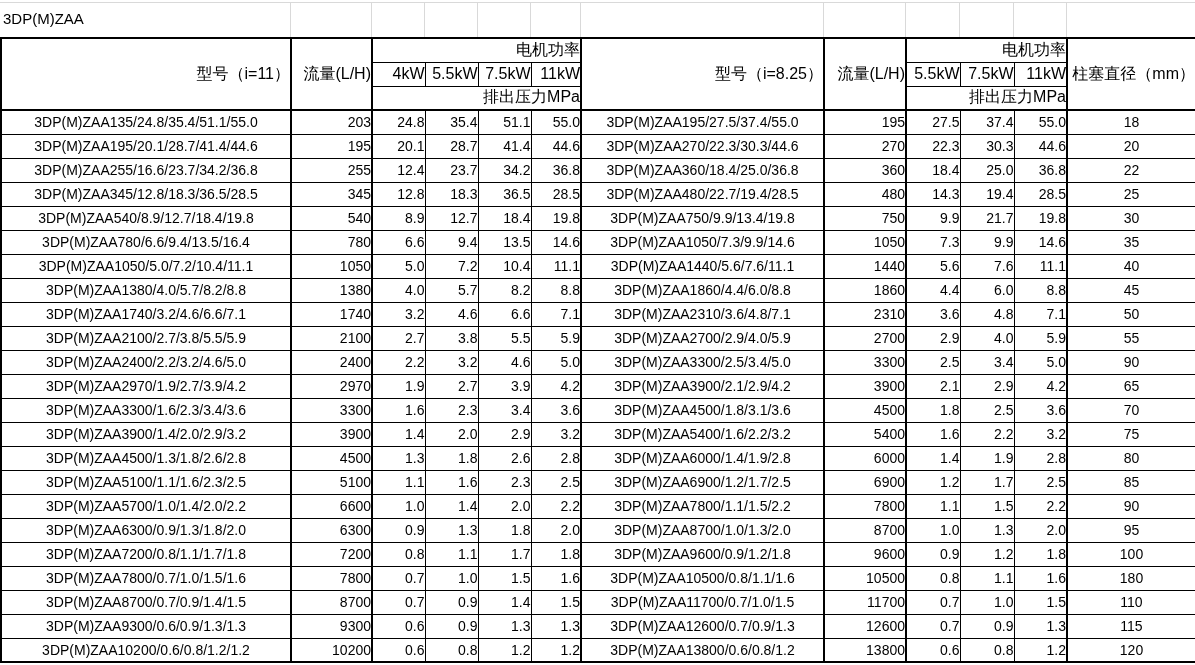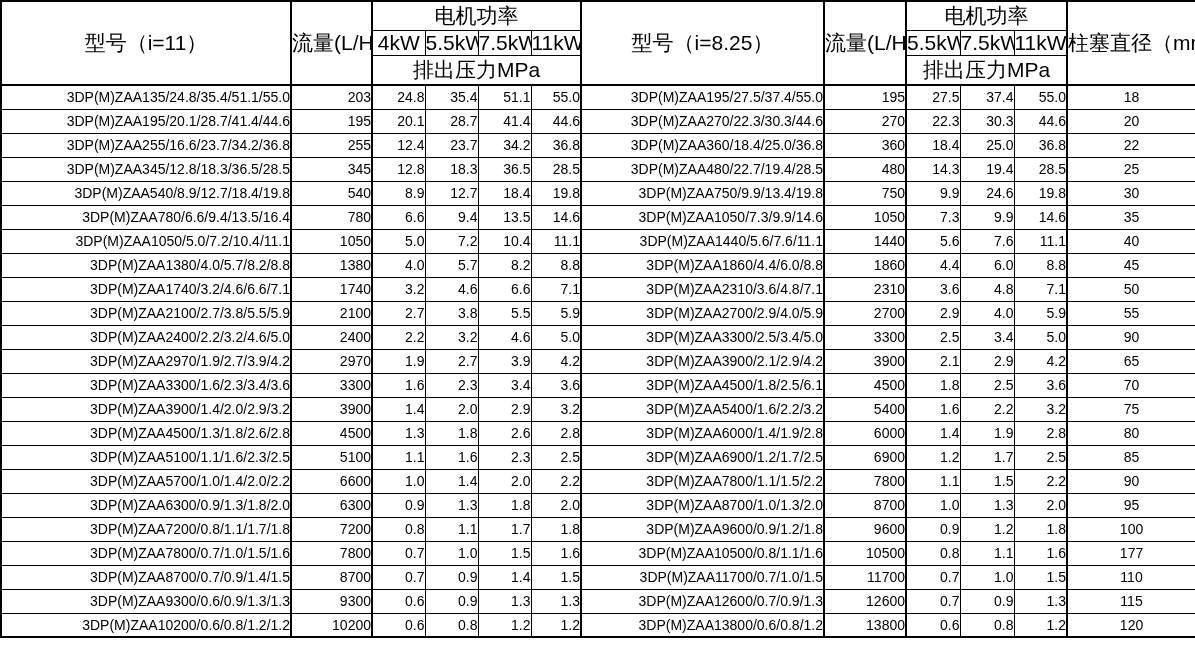--- a/index.html
+++ b/index.html
@@ -30,33 +30,49 @@
   table.spec th, table.spec td{
     border:1px solid #000;
     padding:0;
     overflow:hidden;
     white-space:nowrap;
     font-weight:normal;
     vertical-align:middle;
   }
   thead tr{height:24px;}
   tbody tr{height:24px;}
-  th.hdr{font-size:21px;text-align:center;}
+  th.hdr{font-size:16px;text-align:right;}
   td{font-size:14px;}
   .thL{border-left:2px solid #000 !important;}
   .thB{border-bottom:2px solid #000 !important;}
-  td.model{text-align:right;padding-left:2px;}
+  td.model{text-align:center;padding-left:2px;}
   td.num{text-align:right;padding-right:4px;}
   td.ctr{text-align:center;margin-left:12px;}
 </style>
 </head>
 <body>
 
 <div class="sheet">
 
+  <div class="title-row">
+    <div class="gridline-h"></div>
+
+    <div class="gridline-v" style="left: 290px;"></div>
+      <div class="gridline-v" style="left: 371px;"></div>
+      <div class="gridline-v" style="left: 424px;"></div>
+      <div class="gridline-v" style="left: 477px;"></div>
+      <div class="gridline-v" style="left: 530px;"></div>
+      <div class="gridline-v" style="left: 580px;"></div>
+      <div class="gridline-v" style="left: 823px;"></div>
+      <div class="gridline-v" style="left: 905px;"></div>
+      <div class="gridline-v" style="left: 959px;"></div>
+      <div class="gridline-v" style="left: 1013px;"></div>
+      <div class="gridline-v" style="left: 1066px;"></div>
+      <div class="title">3DP(M)ZAA</div>
+  </div>
 
   <table class="spec">
     <colgroup>
       <col style="width:290px">
         <col style="width:81px">
       <col style="width:53px">
         <col style="width:53px">
         <col style="width:53px">
         <col style="width:50px">
       <col style="width:243px">
@@ -150,21 +166,21 @@
         <tr>
           <td class="model">3DP(M)ZAA540/8.9/12.7/18.4/19.8</td>
           <td class="num thL">540</td>
           <td class="num thL">8.9</td>
           <td class="num">12.7</td>
           <td class="num">18.4</td>
           <td class="num">19.8</td>
           <td class="model thL">3DP(M)ZAA750/9.9/13.4/19.8</td>
           <td class="num thL">750</td>
           <td class="num thL">9.9</td>
-          <td class="num">24.6</td>
+          <td class="num">21.7</td>
           <td class="num">19.8</td>
           <td class="ctr thL">30</td>
         </tr>
         <tr>
           <td class="model">3DP(M)ZAA780/6.6/9.4/13.5/16.4</td>
           <td class="num thL">780</td>
           <td class="num thL">6.6</td>
           <td class="num">9.4</td>
           <td class="num">13.5</td>
           <td class="num">14.6</td>
@@ -259,21 +275,21 @@
           <td class="num">4.2</td>
           <td class="ctr thL">65</td>
         </tr>
         <tr>
           <td class="model">3DP(M)ZAA3300/1.6/2.3/3.4/3.6</td>
           <td class="num thL">3300</td>
           <td class="num thL">1.6</td>
           <td class="num">2.3</td>
           <td class="num">3.4</td>
           <td class="num">3.6</td>
-          <td class="model thL">3DP(M)ZAA4500/1.8/2.5/6.1</td>
+          <td class="model thL">3DP(M)ZAA4500/1.8/3.1/3.6</td>
           <td class="num thL">4500</td>
           <td class="num thL">1.8</td>
           <td class="num">2.5</td>
           <td class="num">3.6</td>
           <td class="ctr thL">70</td>
         </tr>
         <tr>
           <td class="model">3DP(M)ZAA3900/1.4/2.0/2.9/3.2</td>
           <td class="num thL">3900</td>
           <td class="num thL">1.4</td>
@@ -362,21 +378,21 @@
           <td class="num thL">7800</td>
           <td class="num thL">0.7</td>
           <td class="num">1.0</td>
           <td class="num">1.5</td>
           <td class="num">1.6</td>
           <td class="model thL">3DP(M)ZAA10500/0.8/1.1/1.6</td>
           <td class="num thL">10500</td>
           <td class="num thL">0.8</td>
           <td class="num">1.1</td>
           <td class="num">1.6</td>
-          <td class="ctr thL">177</td>
+          <td class="ctr thL">180</td>
         </tr>
         <tr>
           <td class="model">3DP(M)ZAA8700/0.7/0.9/1.4/1.5</td>
           <td class="num thL">8700</td>
           <td class="num thL">0.7</td>
           <td class="num">0.9</td>
           <td class="num">1.4</td>
           <td class="num">1.5</td>
           <td class="model thL">3DP(M)ZAA11700/0.7/1.0/1.5</td>
           <td class="num thL">11700</td>

